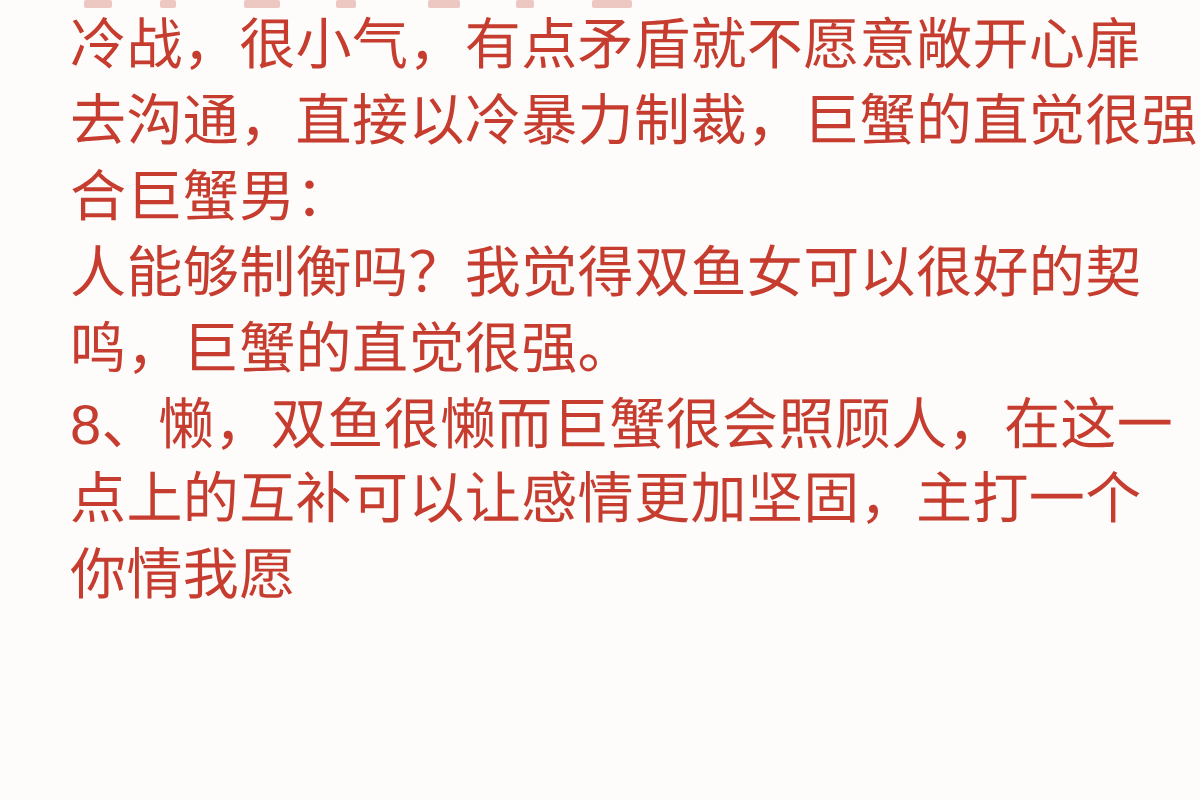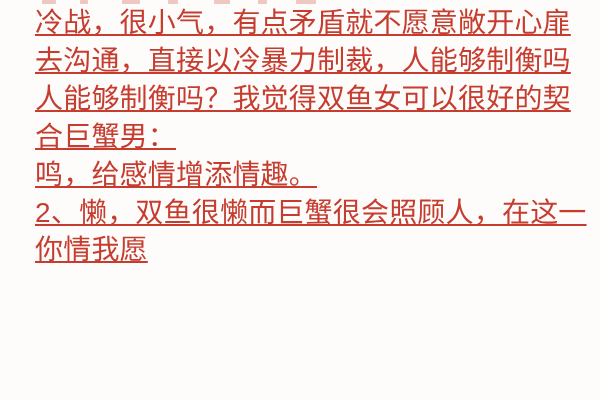--- a/index.html
+++ b/index.html
@@ -20,21 +20,20 @@
     top: 4px;
     font-family: "Liberation Sans", "DejaVu Sans", sans-serif;
     font-size: 28px;
     line-height: 37.9px;
     letter-spacing: 0.2px;
     font-weight: 400;
     color: #c63d30;
   }
   .text-line {
     white-space: nowrap;
-    text-decoration: underline;
   }
   .remnant {
     position: absolute;
     top: 0;
     left: 0;
     width: 600px;
     height: 6px;
     color: #c63d30;
   }
   .remnant span {
@@ -56,21 +55,22 @@
     <span style="left:80px;  width:8px;"></span>
     <span style="left:122px; width:18px;"></span>
     <span style="left:168px; width:10px;"></span>
     <span style="left:214px; width:16px;"></span>
     <span style="left:258px; width:9px;"></span>
     <span style="left:296px; width:20px;"></span>
   </div>
 
   <div class="article-text" style="color: rgb(198, 61, 48);">
     <div class="text-line">冷战，很小气，有点矛盾就不愿意敞开心扉</div>
-    <div class="text-line">去沟通，直接以冷暴力制裁，人能够制衡吗</div>
+    <div class="text-line">去沟通，直接以冷暴力制裁，巨蟹的直觉很强</div>
+    <div class="text-line">合巨蟹男：</div>
     <div class="text-line">人能够制衡吗？我觉得双鱼女可以很好的契</div>
-    <div class="text-line">合巨蟹男：</div>
-    <div class="text-line">鸣，给感情增添情趣。</div>
-    <div class="text-line">2、懒，双鱼很懒而巨蟹很会照顾人，在这一</div>
+    <div class="text-line">鸣，巨蟹的直觉很强。</div>
+    <div class="text-line">8、懒，双鱼很懒而巨蟹很会照顾人，在这一</div>
+    <div class="text-line">点上的互补可以让感情更加坚固，主打一个</div>
     <div class="text-line">你情我愿</div>
   </div>
 
 </div>
 
 </body></html>

